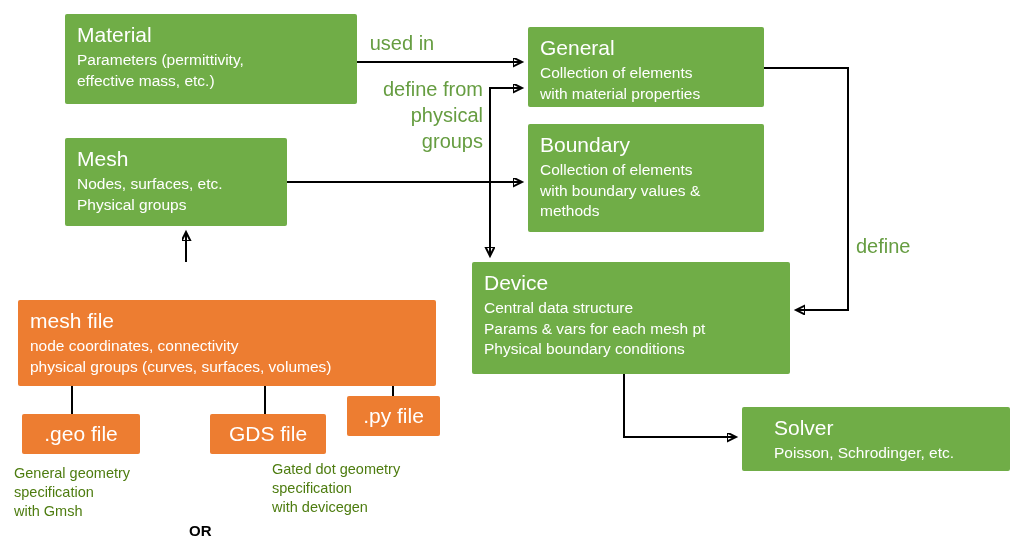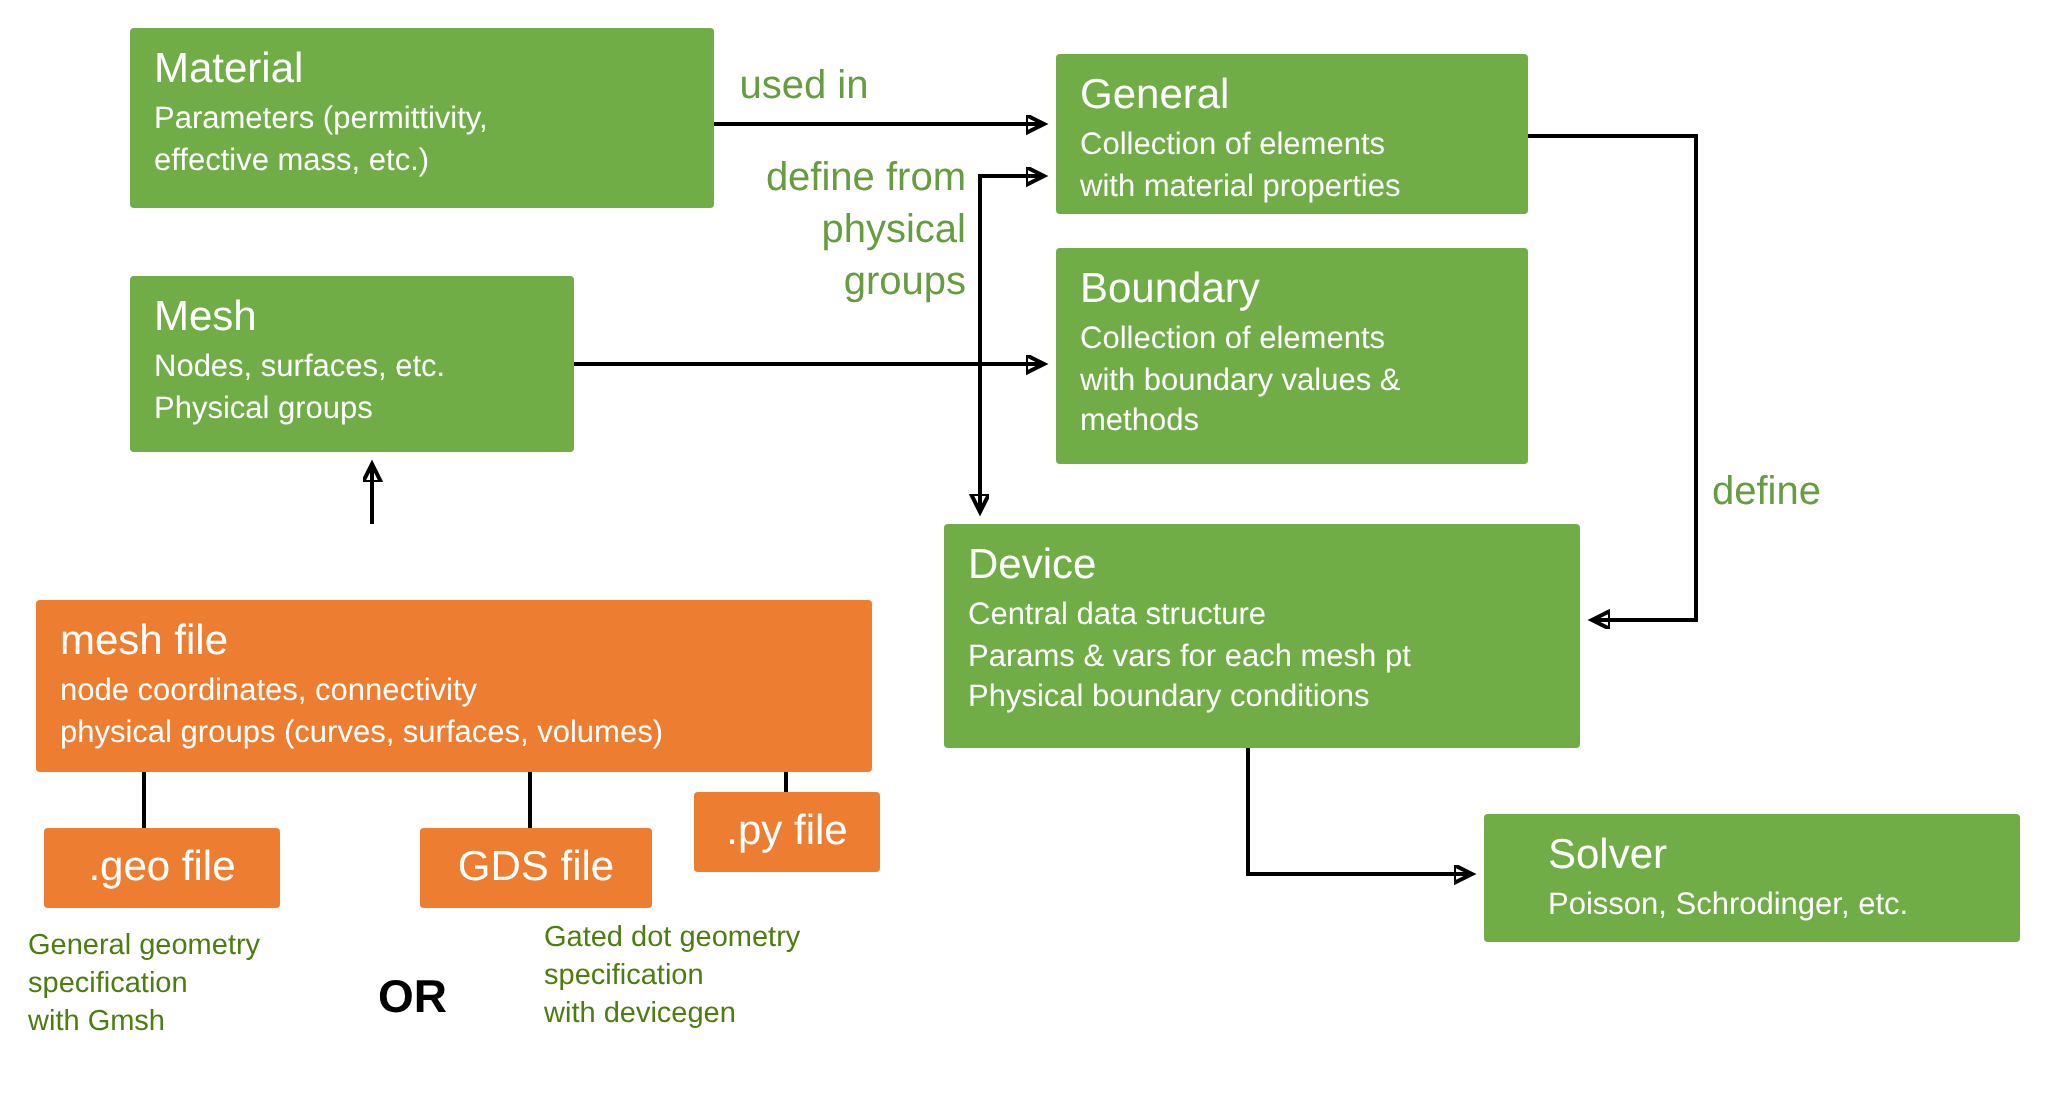--- a/index.html
+++ b/index.html
@@ -63,22 +63,23 @@
   .note {
     position: absolute;
     color: #4d7c0f;
     font-size: 14.5px;
     line-height: 1.32;
     white-space: pre-line;
   }
   .or-label {
     position: absolute;
     color: #000000;
-    font-size: 23px;
+    font-size: 15px;
     font-weight: bold;
+    margin-top: 37px;
   }
 
   
   #box-material  { left: 65px;  top: 14px;  width: 292px; height: 90px;  }
   #box-mesh      { left: 65px;  top: 138px; width: 222px; height: 88px;  }
   #box-region    { left: 528px; top: 27px;  width: 236px; height: 80px;  }
   #box-boundary  { left: 528px; top: 124px; width: 236px; height: 108px; }
   #box-meshfile  { left: 18px;  top: 262px; width: 418px; height: 86px; margin-top: 38px;  }
   #box-device    { left: 472px; top: 262px; width: 318px; height: 112px; }
   #box-solver    { left: 742px; top: 407px; width: 268px; height: 64px; padding-left: 32px;  }

